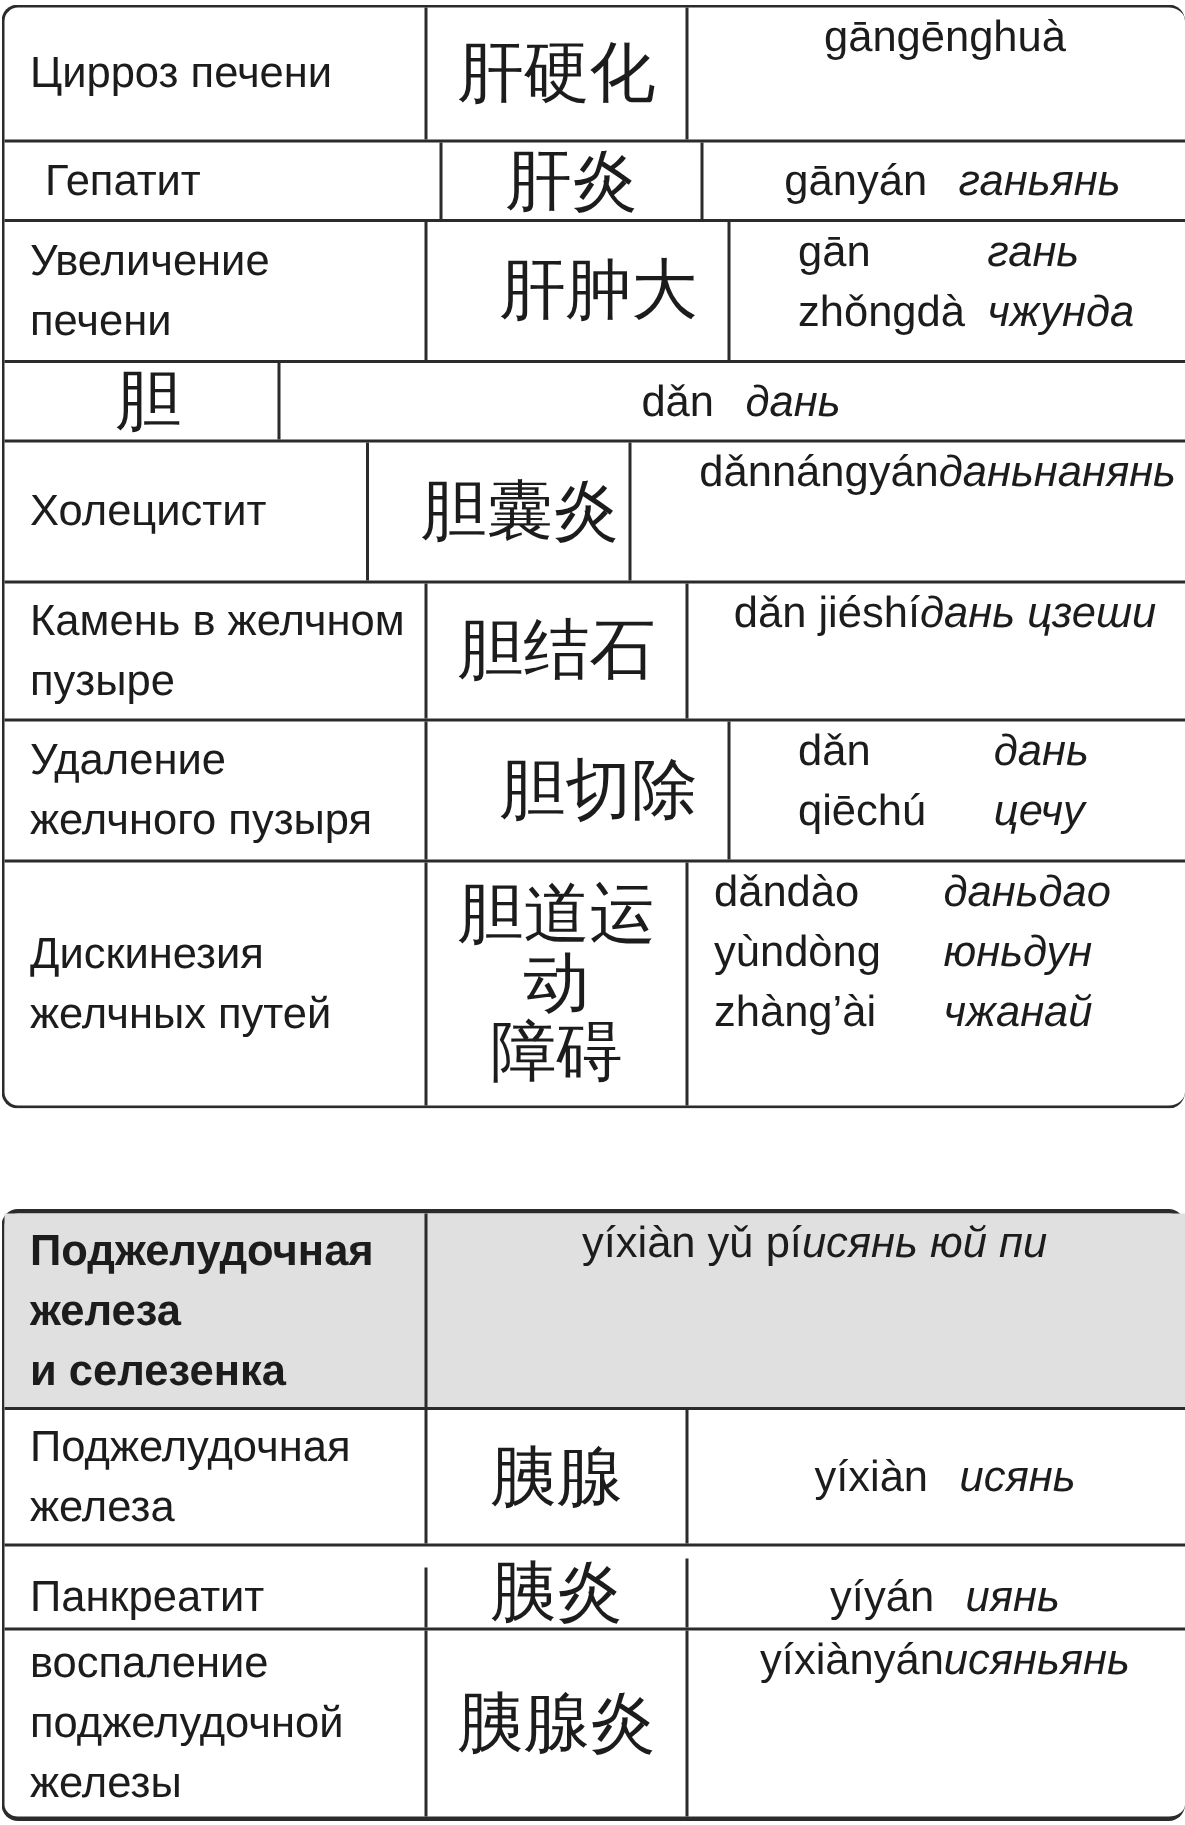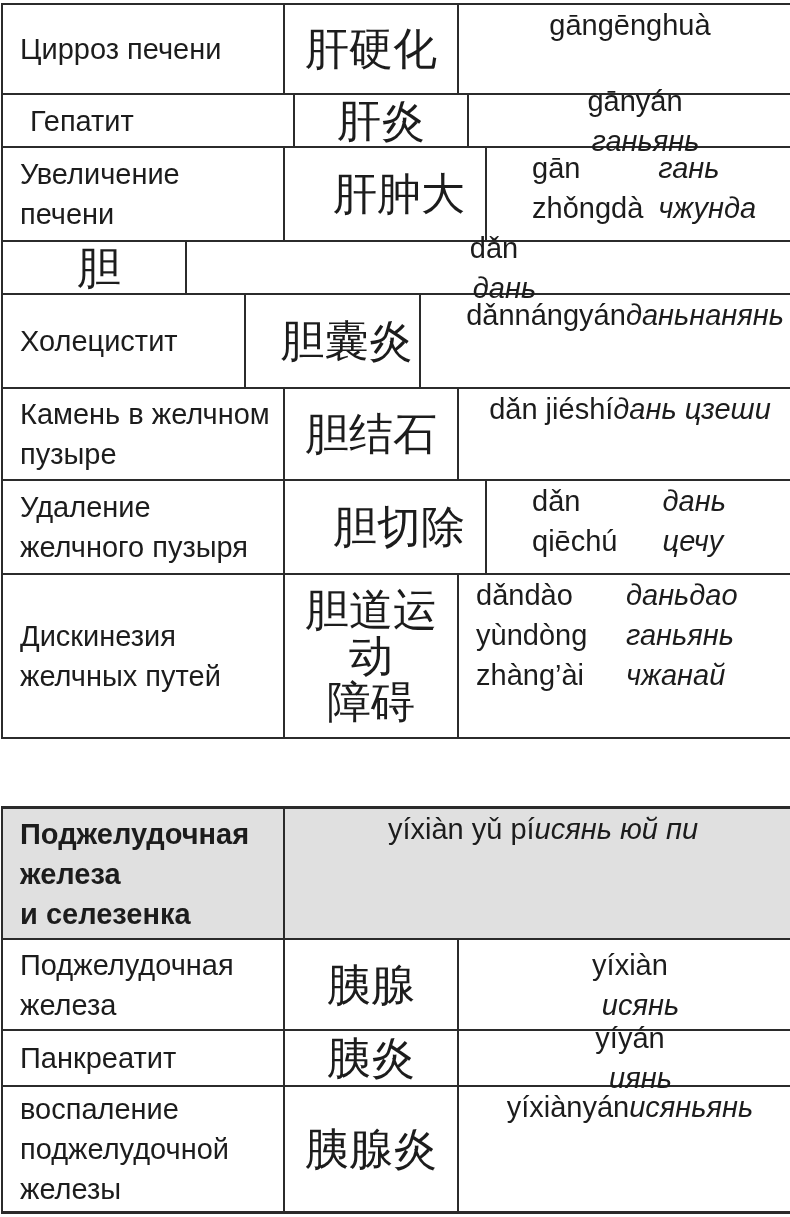--- a/index.html
+++ b/index.html
@@ -19,20 +19,21 @@
     background: #ffffff;
     overflow: hidden;
     padding-top: 3px;
     padding-left: 1px;
   }
   .tbl {
     border-left: 2px solid var(--border);
     border-top: 2px solid var(--border);
     border-bottom: 2px solid var(--border);
     width: 789px;
+    border-radius: 11px;
   }
   .tbl.second {
     margin-top: 67px;
     border-top: 3px solid var(--border);
     border-bottom: 3px solid var(--border);
   }
   .row {
     display: flex;
     border-bottom: 2px solid var(--border);
   }
@@ -40,21 +41,21 @@
   .row.header { background: var(--header_bg); }
   .row.header .c1 { font-weight: bold; }
   
   .h90  { height: 90px; }
   .h53  { height: 53px; padding-left: 10px; }
   .h94  { height: 94px; gap: 28px; }
   .h92  { height: 92px; }
   .h162 { height: 162px; }
   .h131 { height: 131px; }
   .h91  { height: 91px; }
-  .h56  { height: 56px; }
+  .h56  { height: 56px; align-items: flex-end; }
   .h124 { height: 124px; }
   .c1 {
     width: 282px;
     border-right: 2px solid var(--border);
     padding-left: 17px;
     padding-right: 8px;
     display: flex;
     align-items: center;
     font-size: 29px;
     line-height: 40px;
@@ -79,21 +80,21 @@
     padding-left: 17px;
     padding-right: 6px;
     font-size: 29px;
     line-height: 40px;
   }
   .c3 .latin, .c3 .cyr {
     display: block;
     white-space: pre-line;
   }
   .cyr { font-style: italic; }
-  .row.inline .c3 { flex-direction: column; align-items: center; }
+  .row.inline .c3 { align-items: center; }
   .row.inline .c3 .cyr { margin-left: 21px; }
 </style>
 </head>
 <body>
 
 <div class="page">
 
   <div class="tbl">
 
     <div class="row h90">
@@ -161,21 +162,21 @@
     </div>
 
     <div class="row h162">
       <div class="c1">Дискинезия
 желчных путей</div>
       <div class="c2">胆道运动
 障碍</div>
       <div class="c3">
         <span class="latin">dǎndào yùndòng
 zhàng’ài</span>
-        <span class="cyr">даньдао ганьянь
+        <span class="cyr">даньдао юньдун
 чжанай</span>
       </div>
     </div>
 
   </div>
 
   <div class="tbl second">
 
     <div class="row h131 header">
       <div class="c1">Поджелудочная

